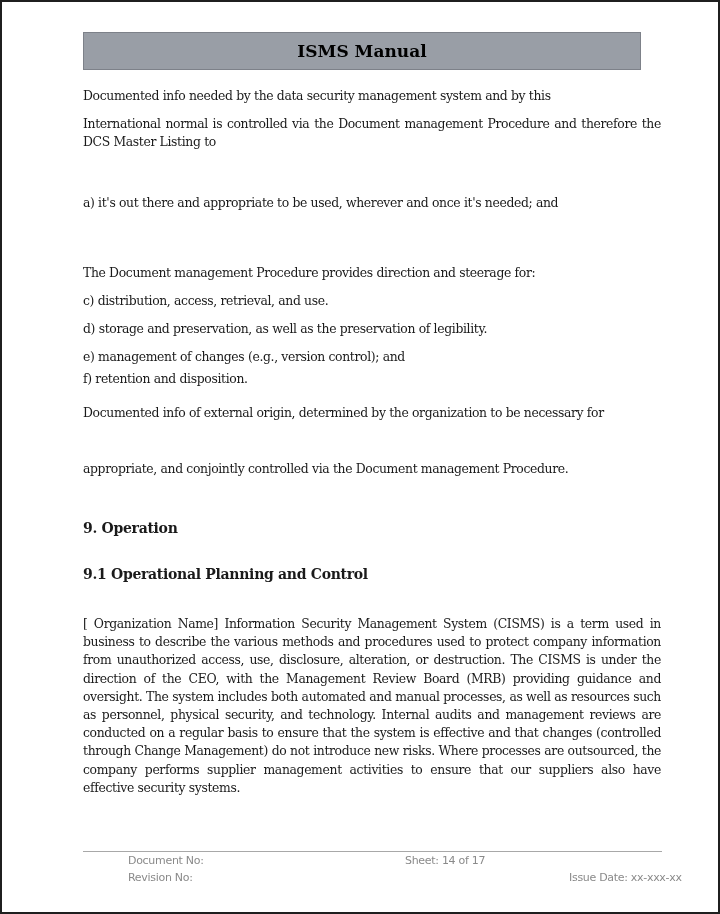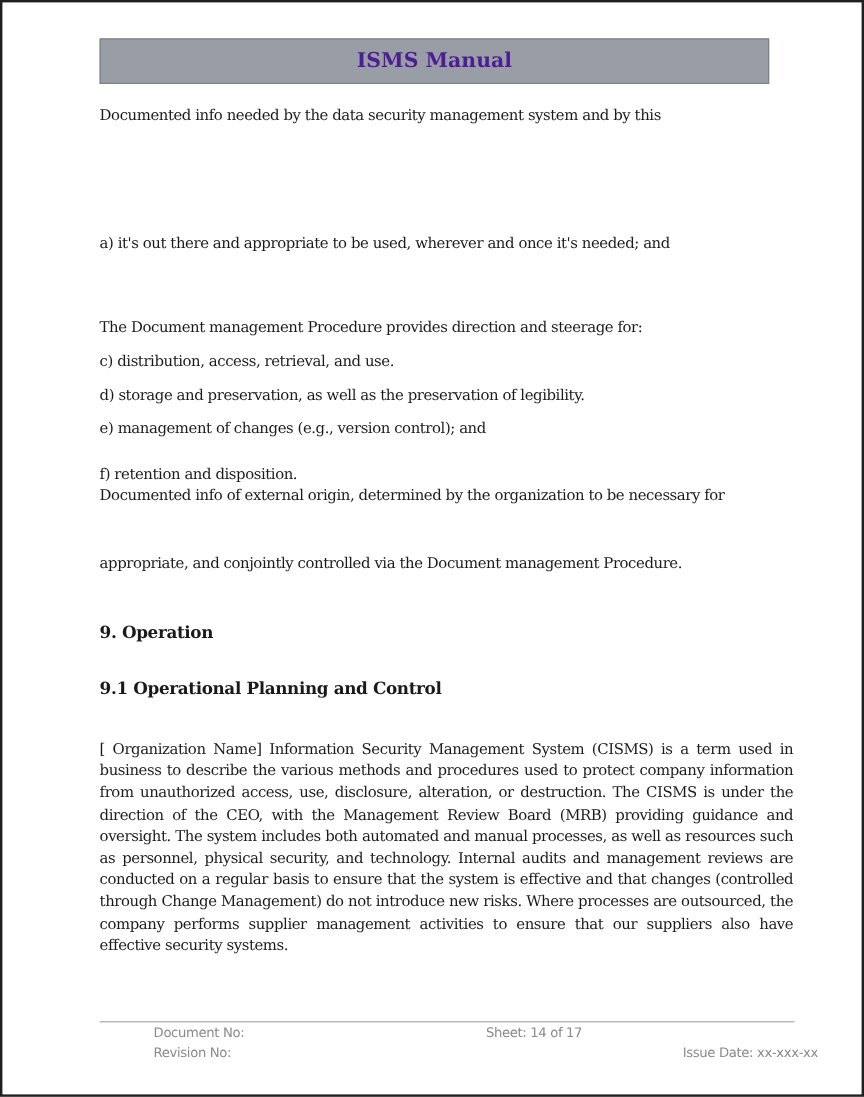--- a/index.html
+++ b/index.html
@@ -11,21 +11,21 @@
     background: #ffffff;
     font-family: "DejaVu Serif", serif;
     color: #1a1a1a;
   }
   .title-bar {
     position: absolute; left: 81px; top: 30px;
     width: 556px; height: 36px;
     background: #999ea6;
     border: 1px solid #7d8189;
     display: flex; align-items: center; justify-content: center;
-    color: #4c1d95; font-weight: bold; font-size: 17px;
+    color: #000000; font-weight: bold; font-size: 17px;
     font-family: "DejaVu Serif", serif;
   }
   .line {
     position: absolute; left: 81px; width: 580px;
     font-size: 12.4px; line-height: 18px; white-space: nowrap;
     letter-spacing: -0.35px;
   }
   .just {
     position: absolute; left: 81px; width: 578px;
     font-size: 12.4px; line-height: 18.2px;
@@ -46,26 +46,27 @@
 </style>
 </head>
 <body>
 
 <div class="page">
   <div class="title-bar">
     <span>ISMS Manual</span>
   </div>
 
   <div class="line" style="top:85px">Documented info needed by the data security management system and by this</div>
+  <div class="just" style="top:113px; white-space:normal;">International normal is controlled via the Document management Procedure and therefore the DCS Master Listing to</div>
   <div class="line" style="top:192px">a) it's out there and appropriate to be used, wherever and once it's needed; and</div>
   <div class="line" style="top:262px">The Document management Procedure provides direction and steerage for:</div>
   <div class="line" style="top:290px">c) distribution, access, retrieval, and use.</div>
   <div class="line" style="top:318px">d) storage and preservation, as well as the preservation of legibility.</div>
   <div class="line" style="top:346px">e) management of changes (e.g., version control); and</div>
-  <div class="line" style="top:384px">f) retention and disposition.</div>
+  <div class="line" style="top:368px">f) retention and disposition.</div>
   <div class="line" style="top:402px">Documented info of external origin, determined by the organization to be necessary for</div>
   <div class="line" style="top:458px">appropriate, and conjointly controlled via the Document management Procedure.</div>
 
   <div class="h" style="top:518px">9. Operation</div>
   <div class="h" style="top:564px">9.1 Operational Planning and Control</div>
 
   <div class="just" style="top:613px">[ Organization Name] Information Security Management System (CISMS) is a term used in business to describe the various methods and procedures used to protect company information from unauthorized access, use, disclosure, alteration, or destruction. The CISMS is under the direction of the CEO, with the Management Review Board (MRB) providing guidance and oversight. The system includes both automated and manual processes, as well as resources such as personnel, physical security, and technology. Internal audits and management reviews are conducted on a regular basis to ensure that the system is effective and that changes (controlled through Change Management) do not introduce new risks. Where processes are outsourced, the company performs supplier management activities to ensure that our suppliers also have effective security systems.</div>
 
   <div class="footer-rule"></div>
   <div class="foot" style="left:81px; top:852px">Document No:</div>

